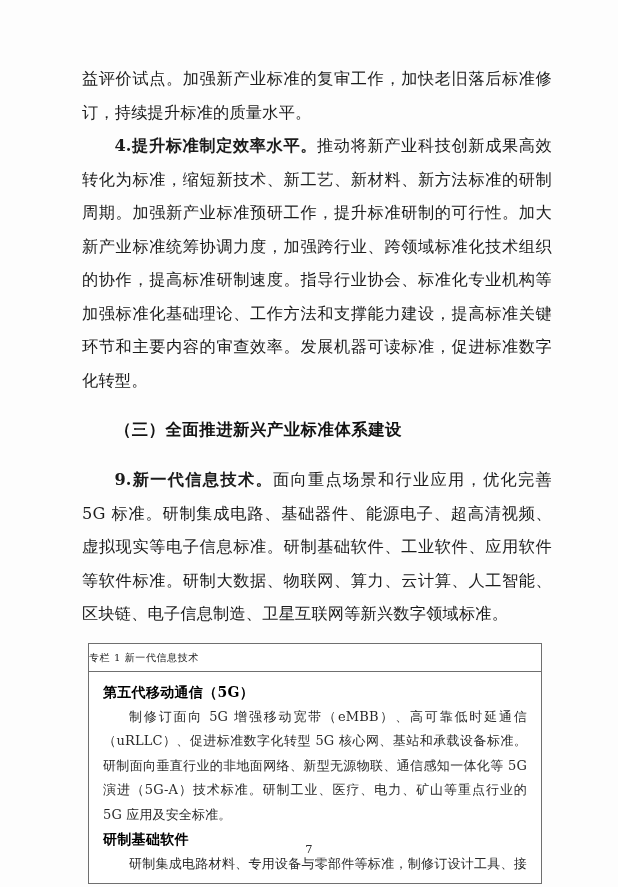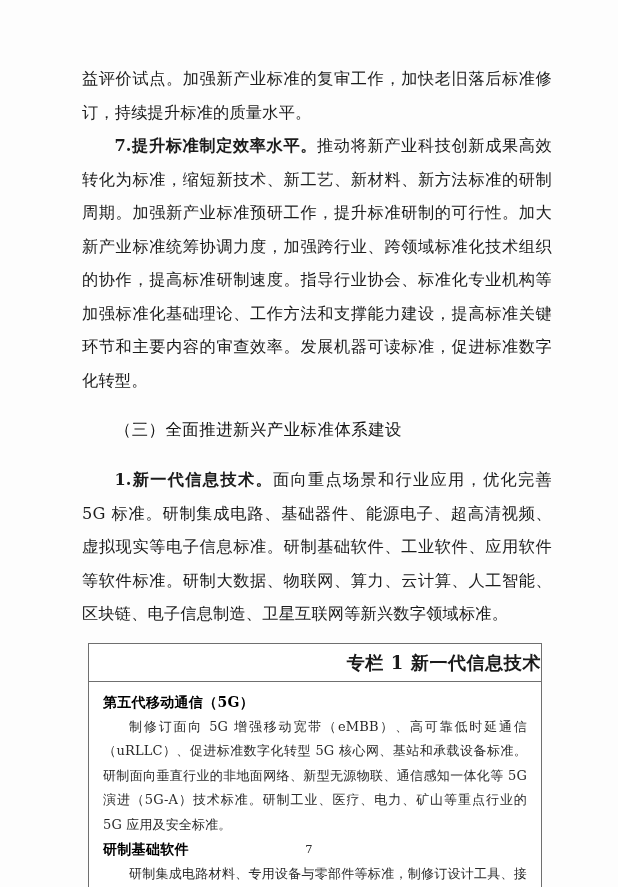--- a/index.html
+++ b/index.html
@@ -37,39 +37,39 @@
   .indent {
     text-indent: 2em;
   }
   .b {
     font-weight: bold;
   }
   .heading-center {
     font-family: "DejaVu Serif", "Liberation Serif", serif;
     font-size: 16.4px;
     line-height: 33.5px;
-    font-weight: normal;
+    font-weight: bold;
     color: #131313;
     text-indent: 2em;
     letter-spacing: 0.5px;
   }
   
   .box {
     margin-top: 12px;
     margin-left: 6px;
     width: 454px;
     border: 1px solid #6f6f6f;
     box-sizing: border-box;
     background: #fff;
   }
   .box-title {
-    text-align: right;
+    text-align: left;
     font-family: "DejaVu Serif", "Liberation Serif", serif;
-    font-weight: bold;
-    font-size: 18px;
+    font-weight: normal;
+    font-size: 10px;
     color: #1a1a1a;
     padding: 7px 0 6px 0;
     border-bottom: 1px solid #6f6f6f;
     letter-spacing: 0.6px;
   }
   .box-body {
     padding: 8px 14px 6px 14px;
   }
   .box-sub {
     font-family: "DejaVu Serif", "Liberation Serif", serif;
@@ -105,25 +105,25 @@
   }
 </style>
 </head>
 <body>
 
 <div class="page">
   <div class="content">
 
     <p class="para">益评价试点。加强新产业标准的复审工作，加快老旧落后标准修订，持续提升标准的质量水平。</p>
 
-    <p class="para indent"><span class="b">7.提升标准制定效率水平。</span><span>推动将新产业科技创新成果高效转化为标准，缩短新技术、新工艺、新材料、新方法标准的研制周期。加强新产业标准预研工作，提升标准研制的可行性。加大新产业标准统筹协调力度，加强跨行业、跨领域标准化技术组织的协作，提高标准研制速度。指导行业协会、标准化专业机构等加强标准化基础理论、工作方法和支撑能力建设，提高标准关键环节和主要内容的审查效率。发展机器可读标准，促进标准数字化转型。</span></p>
+    <p class="para indent"><span class="b">4.提升标准制定效率水平。</span><span>推动将新产业科技创新成果高效转化为标准，缩短新技术、新工艺、新材料、新方法标准的研制周期。加强新产业标准预研工作，提升标准研制的可行性。加大新产业标准统筹协调力度，加强跨行业、跨领域标准化技术组织的协作，提高标准研制速度。指导行业协会、标准化专业机构等加强标准化基础理论、工作方法和支撑能力建设，提高标准关键环节和主要内容的审查效率。发展机器可读标准，促进标准数字化转型。</span></p>
 
     <p class="heading-center">（三）全面推进新兴产业标准体系建设</p>
 
-    <p class="para indent"><span class="b">1.新一代信息技术。</span><span>面向重点场景和行业应用，优化完善 5G 标准。研制集成电路、基础器件、能源电子、超高清视频、虚拟现实等电子信息标准。研制基础软件、工业软件、应用软件等软件标准。研制大数据、物联网、算力、云计算、人工智能、区块链、电子信息制造、卫星互联网等新兴数字领域标准。</span></p>
+    <p class="para indent"><span class="b">9.新一代信息技术。</span><span>面向重点场景和行业应用，优化完善 5G 标准。研制集成电路、基础器件、能源电子、超高清视频、虚拟现实等电子信息标准。研制基础软件、工业软件、应用软件等软件标准。研制大数据、物联网、算力、云计算、人工智能、区块链、电子信息制造、卫星互联网等新兴数字领域标准。</span></p>
 
     <div class="box">
       <div class="box-title">专栏 1 新一代信息技术</div>
       <div class="box-body">
         <div class="box-sub">第五代移动通信（5G）</div>
         <div class="box-p">制修订面向 5G 增强移动宽带（eMBB）、高可靠低时延通信（uRLLC）、促进标准数字化转型 5G 核心网、基站和承载设备标准。研制面向垂直行业的非地面网络、新型无源物联、通信感知一体化等 5G 演进（5G-A）技术标准。研制工业、医疗、电力、矿山等重点行业的 5G 应用及安全标准。</div>
         <div class="box-sub">研制基础软件</div>
         <div class="box-p clipped">研制集成电路材料、专用设备与零部件等标准，制修订设计工具、接口规范、封装测试等标准。研制新型存储、处理器等高端芯片标准。开展人工智能芯片、</div>
       </div>
     </div>

